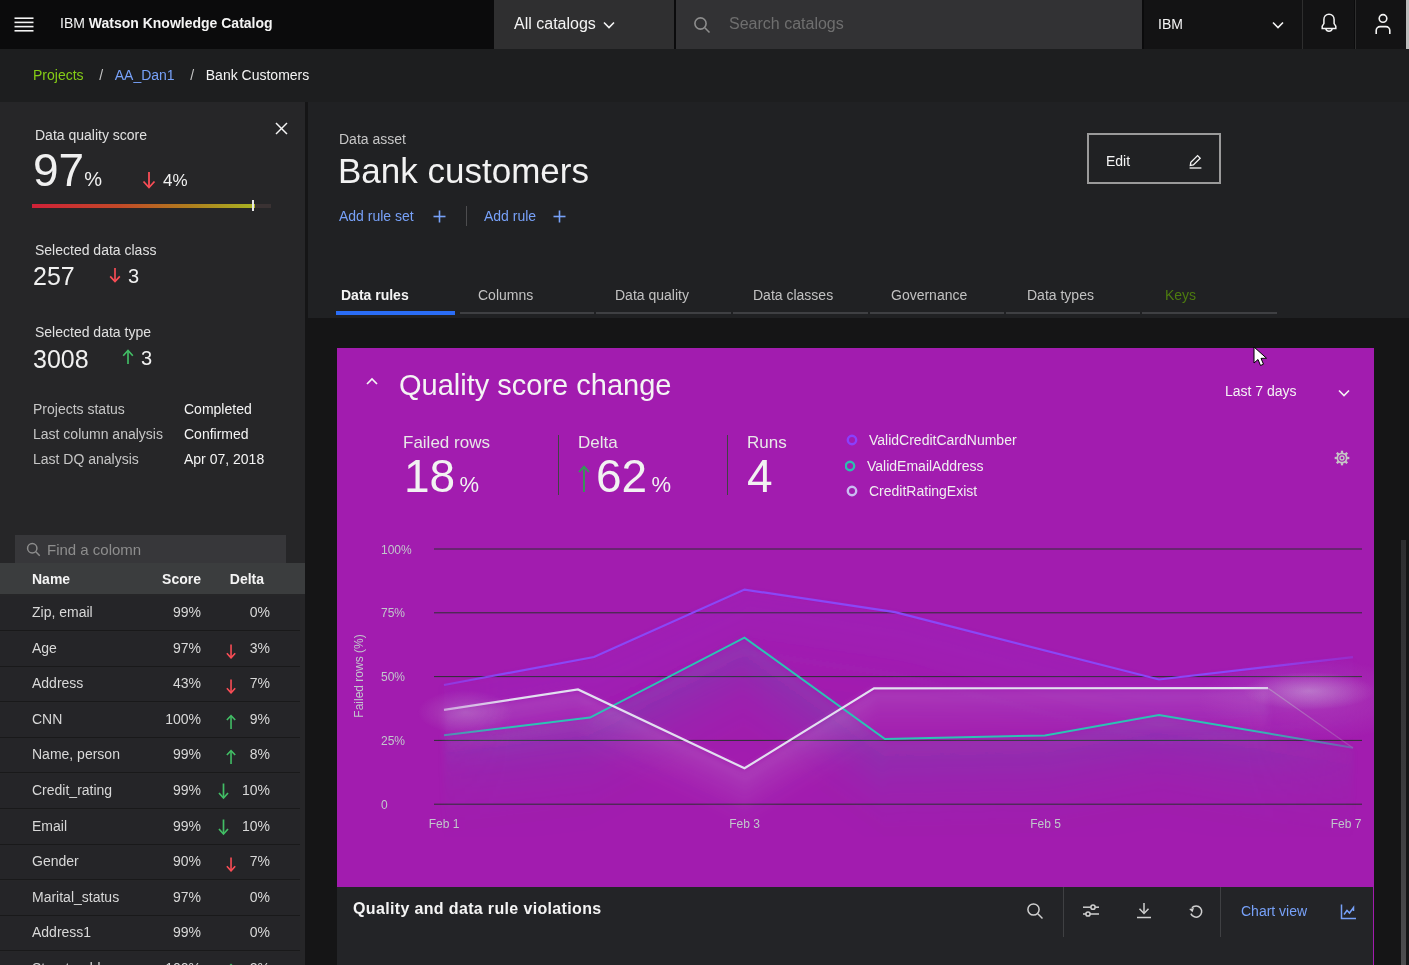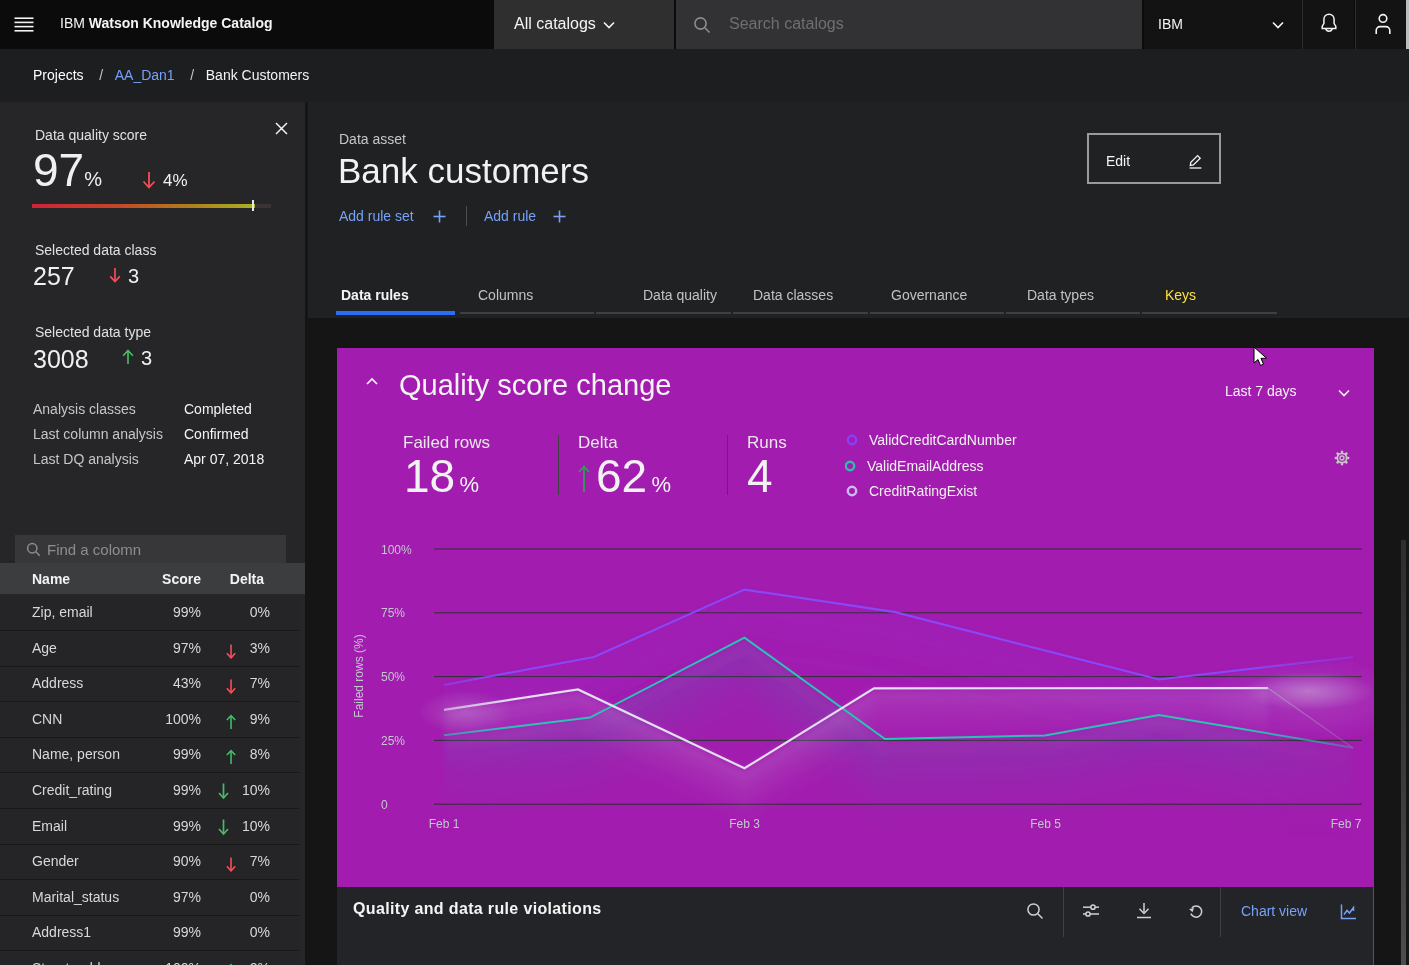--- a/index.html
+++ b/index.html
@@ -58,21 +58,21 @@
       <svg class="abs" style="left:18px;top:13px" width="18" height="22" viewBox="0 0 18 22">
         <circle cx="9" cy="5.4" r="3.8" fill="none" stroke="#f4f4f4" stroke-width="1.6"></circle>
         <path d="M2.2 21 L2.2 17.6 C2.2 15.4 3.9 13.6 6.1 13.6 L11.9 13.6 C14.1 13.6 15.8 15.4 15.8 17.6 L15.8 21" fill="none" stroke="#f4f4f4" stroke-width="1.6"></path>
       </svg>
     </div>
     <div class="abs" style="left:1406px;top:0;width:3px;height:49px;background:#bdbdbd;"></div>
   </div>
 
   <div class="abs" style="left:0;top:49px;width:1409px;height:53px;background:#1d1e1f;">
     <div class="txt" style="left:33px;top:19px;font-size:14px;">
-      <span style="color:#ffffff;">Projects</span>
+      <span style="color:#84cc16;">Projects</span>
       <span style="color:#c6c6c6;">&nbsp;&nbsp;&nbsp;/&nbsp;&nbsp;&nbsp;</span><span style="color:#77a1f8;">AA_Dan1</span>
       <span style="color:#c6c6c6;">&nbsp;&nbsp;&nbsp;/&nbsp;&nbsp;&nbsp;</span><span style="color:#f4f4f4;">Bank Customers</span>
     </div>
   </div>
 
   <div class="abs" style="left:0;top:102px;width:305px;height:863px;background:#262628;">
     <div class="txt" style="left:35px;top:26px;font-size:14px;color:#e0e0e0;">Data quality score</div>
     <svg class="abs" style="left:274px;top:19px" width="15" height="15" viewBox="0 0 15 15">
       <g stroke="#f4f4f4" stroke-width="1.5">
         <line x1="2" y1="2" x2="13" y2="13"></line>
@@ -105,21 +105,21 @@
     <div class="txt" style="left:35px;top:223px;font-size:14px;color:#e0e0e0;">Selected data type</div>
     <div class="txt" style="left:33px;top:245px;font-size:25px;color:#f0f0f0;">3008</div>
     <svg class="abs" style="left:121px;top:247px" width="14" height="17" viewBox="0 0 16 19">
       <g stroke="#42be65" stroke-width="1.9" fill="none">
         <line x1="8" y1="17" x2="8" y2="2"></line>
           <polyline points="2.5,7.5 8,1.5 13.5,7.5"></polyline>
       </g>
     </svg>
     <div class="txt" style="left:141px;top:246px;font-size:20px;color:#f0f0f0;">3</div>
 
-    <div class="txt" style="left:33px;top:300px;font-size:14px;color:#c6c6c6;">Analysis classes</div>
+    <div class="txt" style="left:33px;top:300px;font-size:14px;color:#c6c6c6;">Projects status</div>
     <div class="txt" style="left:184px;top:300px;font-size:14px;color:#f4f4f4;">Completed</div>
     <div class="txt" style="left:33px;top:325px;font-size:14px;color:#c6c6c6;">Last column analysis</div>
     <div class="txt" style="left:184px;top:325px;font-size:14px;color:#f4f4f4;">Confirmed</div>
     <div class="txt" style="left:33px;top:350px;font-size:14px;color:#c6c6c6;">Last DQ analysis</div>
     <div class="txt" style="left:184px;top:350px;font-size:14px;color:#f4f4f4;">Apr 07, 2018</div>
 
     <div class="abs" style="left:15px;top:411px;width:271px;height:29px;background:#37373a;margin-top:22px;">
       <svg class="abs" style="left:11px;top:7px" width="15" height="15" viewBox="0 0 18 18">
         <circle cx="7.5" cy="7.5" r="5.6" fill="none" stroke="#8d8d8d" stroke-width="1.8"></circle>
         <line x1="11.8" y1="11.8" x2="16.5" y2="16.5" stroke="#8d8d8d" stroke-width="1.8"></line>
@@ -262,25 +262,25 @@
       <g stroke="#f4f4f4" fill="none">
         <path d="M10.6 1.6 L13.2 4.2 L6.4 11 L3.3 11.5 L3.8 8.4 Z" stroke-width="1.3"></path>
         <line x1="2.6" y1="14" x2="14.4" y2="14" stroke-width="1.3"></line>
       </g>
     </svg>
   </div>
 
 
   <div class="txt" style="left:341px;top:288px;font-size:14px;font-weight:bold;color:#f4f4f4;">Data rules</div>
   <div class="txt" style="left:478px;top:288px;font-size:14px;color:#c2c2c2;">Columns</div>
-  <div class="txt" style="left:615px;top:288px;font-size:14px;color:#c2c2c2;margin-left:28px;">Data quality</div>
+  <div class="txt" style="left:615px;top:288px;font-size:14px;color:#c2c2c2;">Data quality</div>
   <div class="txt" style="left:753px;top:288px;font-size:14px;color:#c2c2c2;">Data classes</div>
   <div class="txt" style="left:891px;top:288px;font-size:14px;color:#c2c2c2;">Governance</div>
   <div class="txt" style="left:1027px;top:288px;font-size:14px;color:#c2c2c2;">Data types</div>
-  <div class="txt" style="left:1165px;top:288px;font-size:14px;color:#fde047;">Keys</div>
+  <div class="txt" style="left:1165px;top:288px;font-size:14px;color:#4d7c0f;">Keys</div>
   <div class="abs" style="left:336px;top:311px;width:119px;height:4px;background:#2a6df6;"></div>
   <div class="abs" style="left:460px;top:312px;width:134px;height:2px;background:#3f4043;"></div>
   <div class="abs" style="left:596px;top:312px;width:135px;height:2px;background:#3f4043;"></div>
   <div class="abs" style="left:733px;top:312px;width:135px;height:2px;background:#3f4043;"></div>
   <div class="abs" style="left:870px;top:312px;width:134px;height:2px;background:#3f4043;"></div>
   <div class="abs" style="left:1006px;top:312px;width:134px;height:2px;background:#3f4043;"></div>
   <div class="abs" style="left:1142px;top:312px;width:135px;height:2px;background:#3f4043;"></div>
 
   <div class="abs" style="left:337px;top:348px;width:1037px;height:617px;background:#a21caf;opacity:0.999;">
     <svg class="abs" style="left:28px;top:28px" width="14" height="12" viewBox="0 0 14 12">

